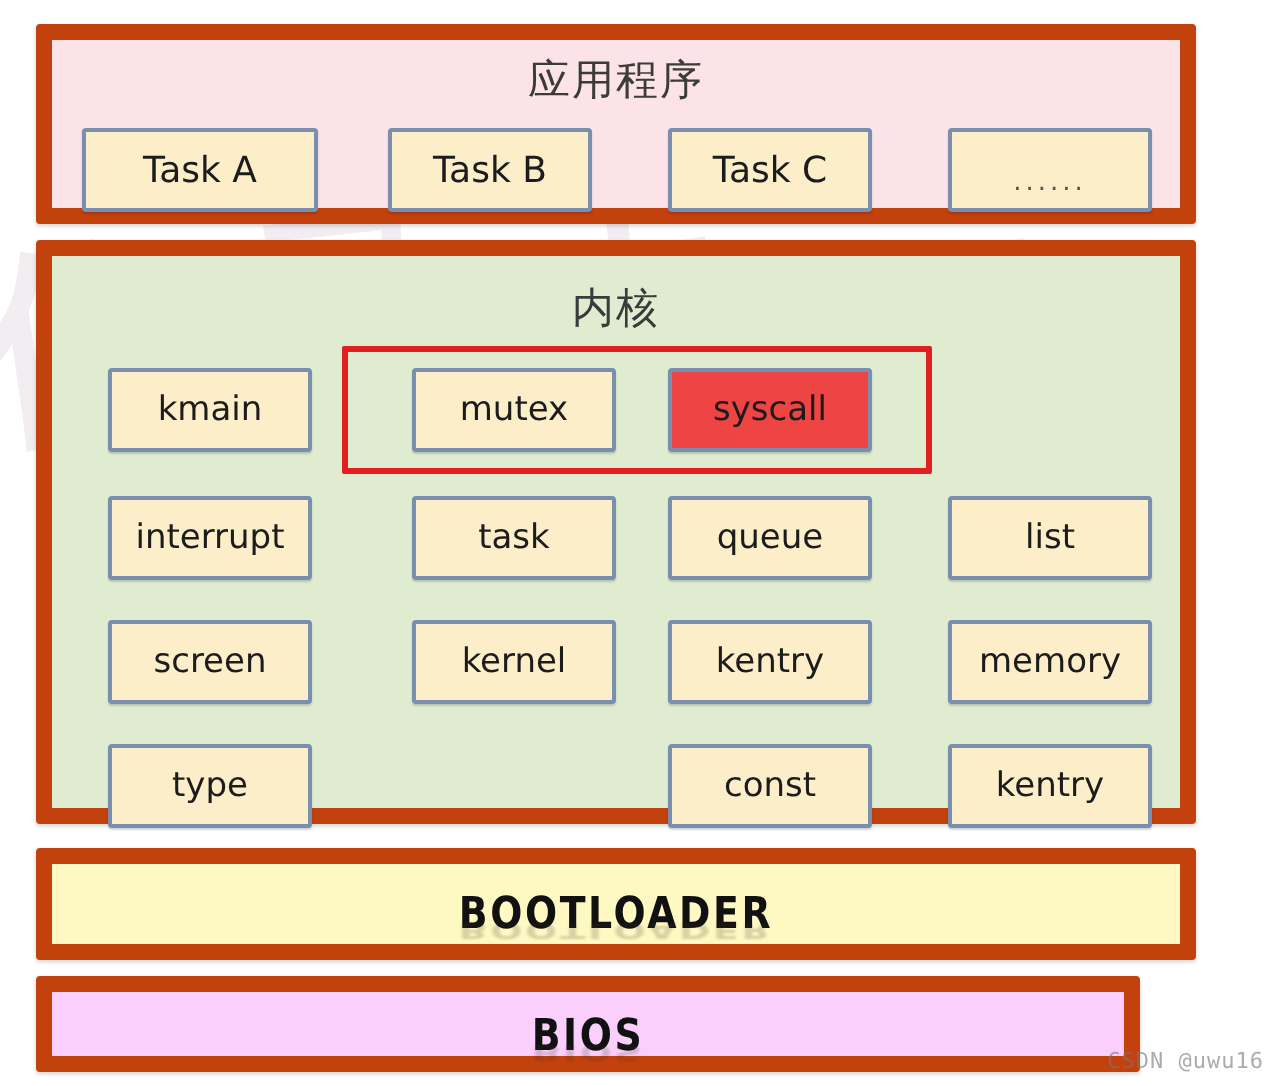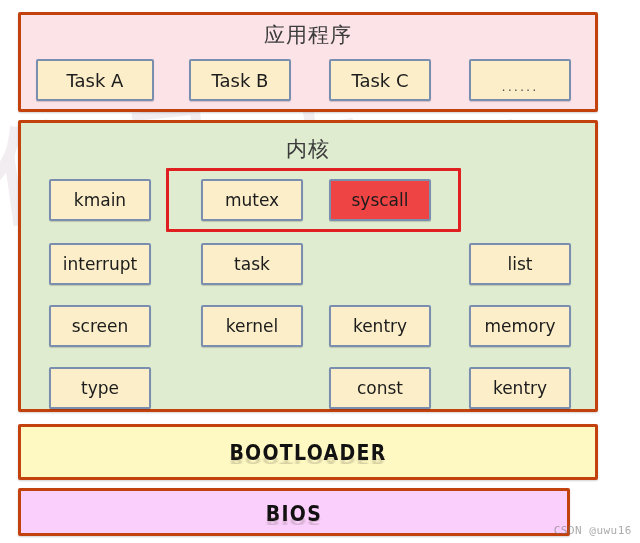--- a/index.html
+++ b/index.html
@@ -36,21 +36,21 @@
   #diagram {
     position: absolute;
     left: 0; top: 0;
     width: 640px; height: 543px;
     z-index: 2;
   }
 
   .layer {
     position: absolute;
     box-sizing: border-box;
-    border: 3px solid #c2410c;
+    border: 8px solid #c2410c;
     border-radius: 2px;
     box-shadow: 0 1px 2px rgba(0,0,0,0.18);
     padding-left: 20px;
   }
 
   
   #app-layer {
     left: 18px;
     top: 12px;
     width: 580px;
@@ -242,20 +242,23 @@
     <div class="mod kcol3 krow1" id="mod-syscall">
       <span>syscall</span>
     </div>
 
     <div class="mod kcol1 krow2" id="mod-interrupt">
       <span>interrupt</span>
     </div>
     <div class="mod kcol2 krow2" id="mod-task">
       <span>task</span>
     </div>
+    <div class="mod kcol3 krow2" id="mod-queue">
+      <span>queue</span>
+    </div>
     <div class="mod kcol4 krow2" id="mod-list">
       <span>list</span>
     </div>
 
     <div class="mod kcol1 krow3" id="mod-screen">
       <span>screen</span>
     </div>
     <div class="mod kcol2 krow3" id="mod-kernel">
       <span>kernel</span>
     </div>

